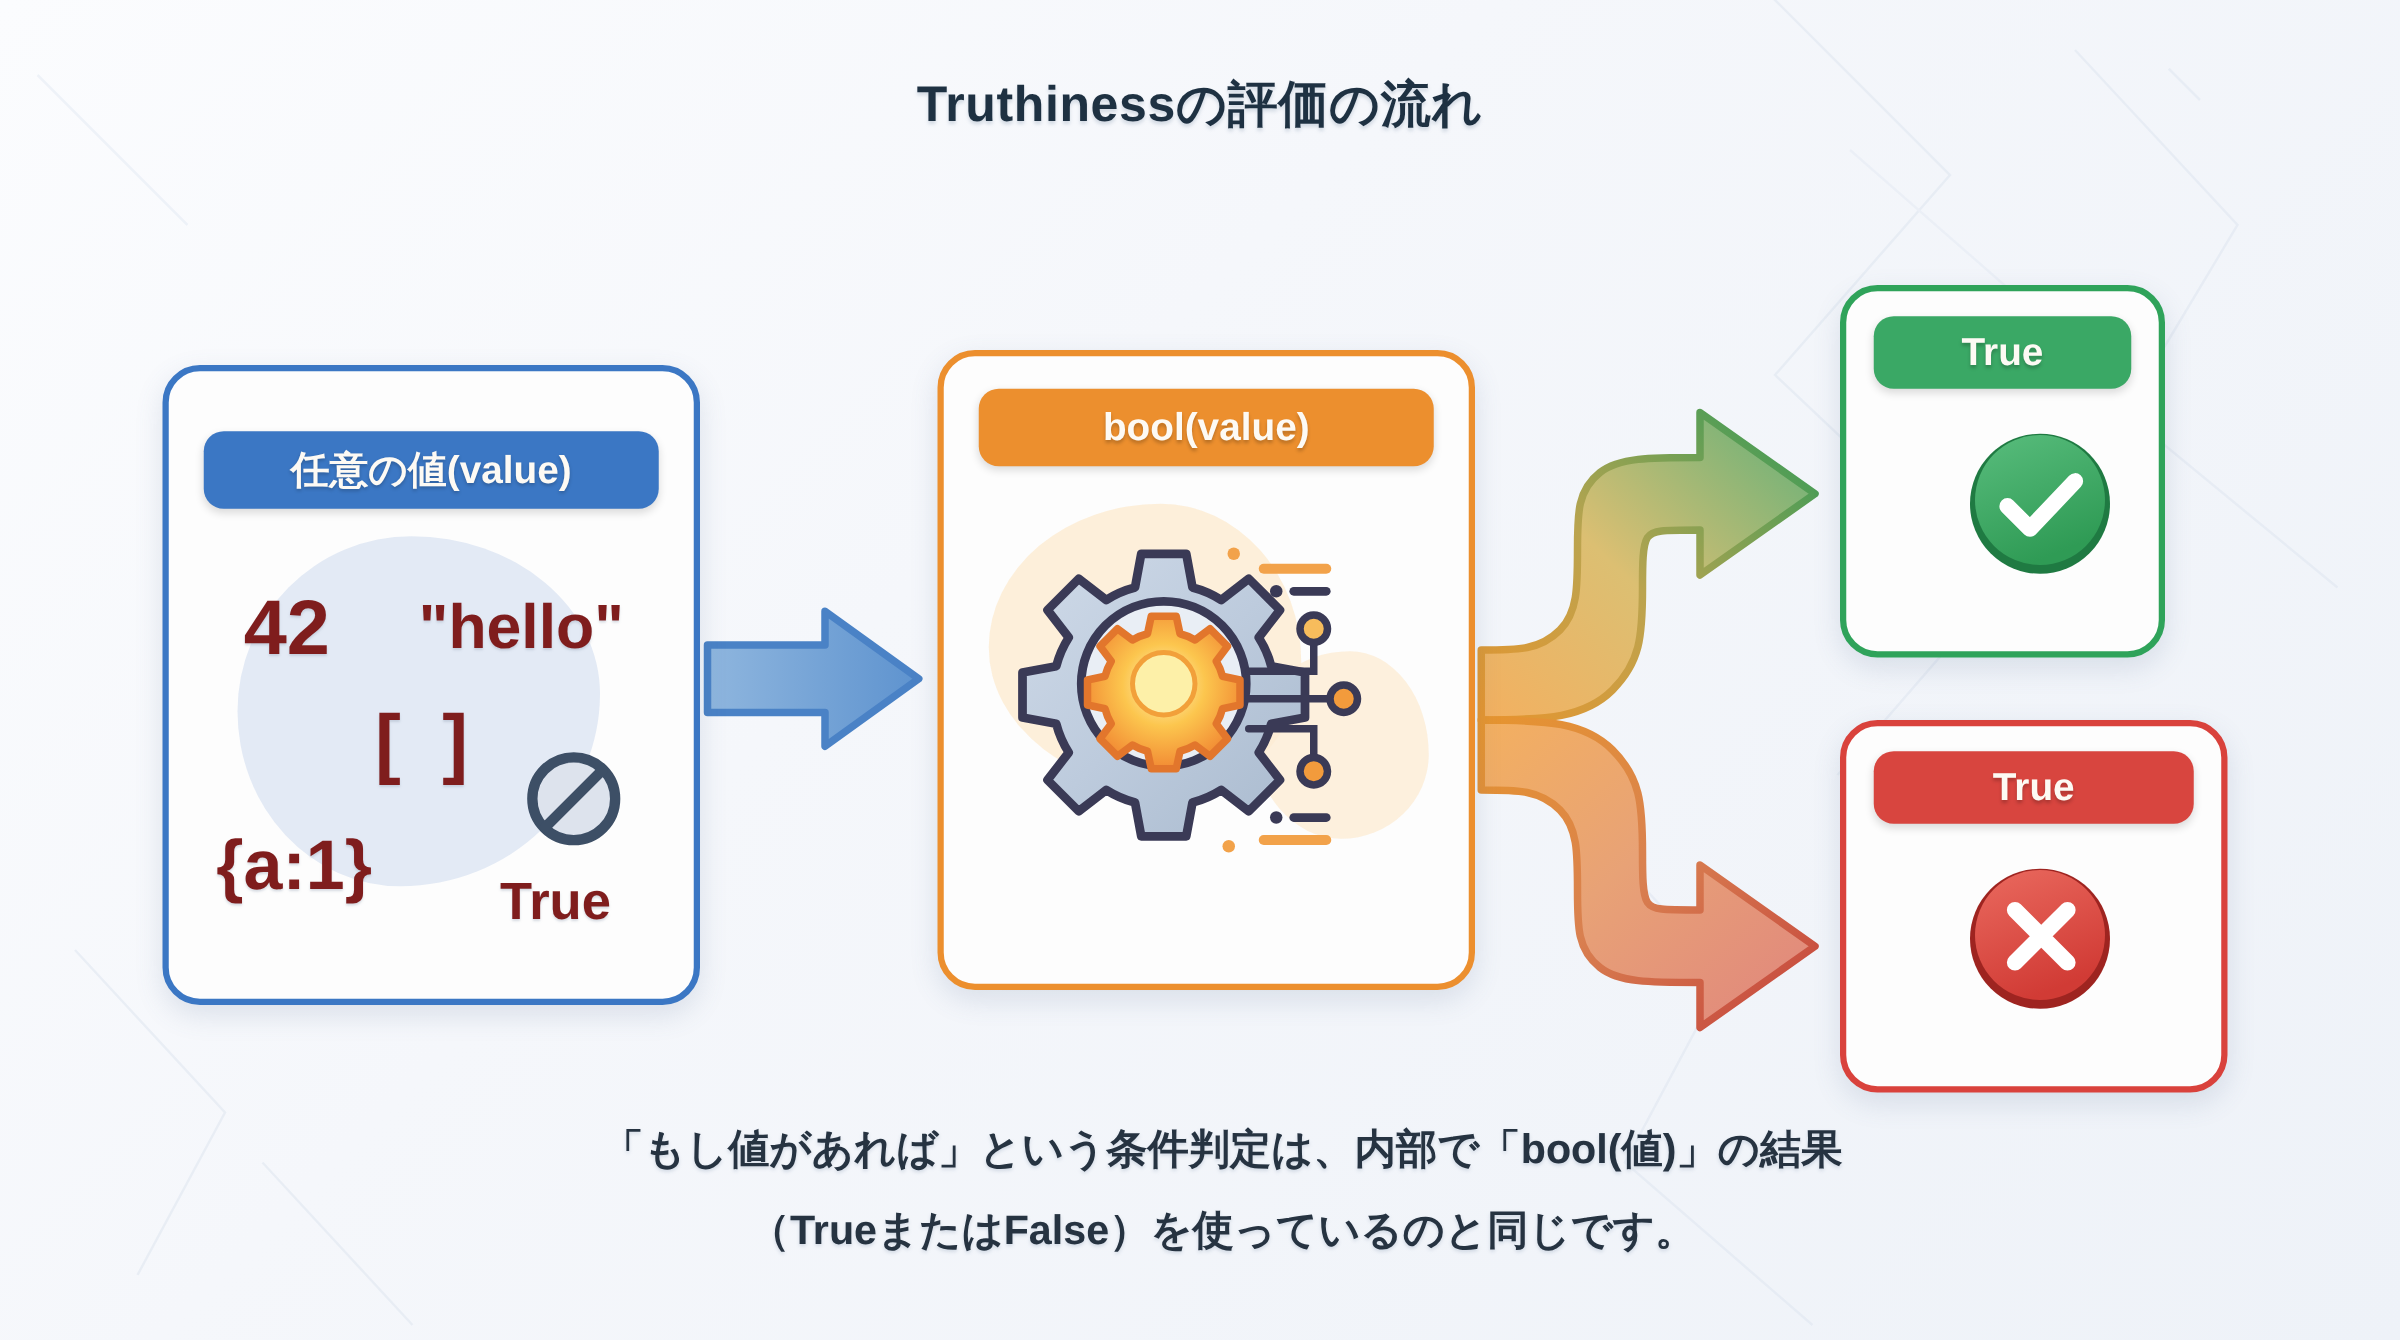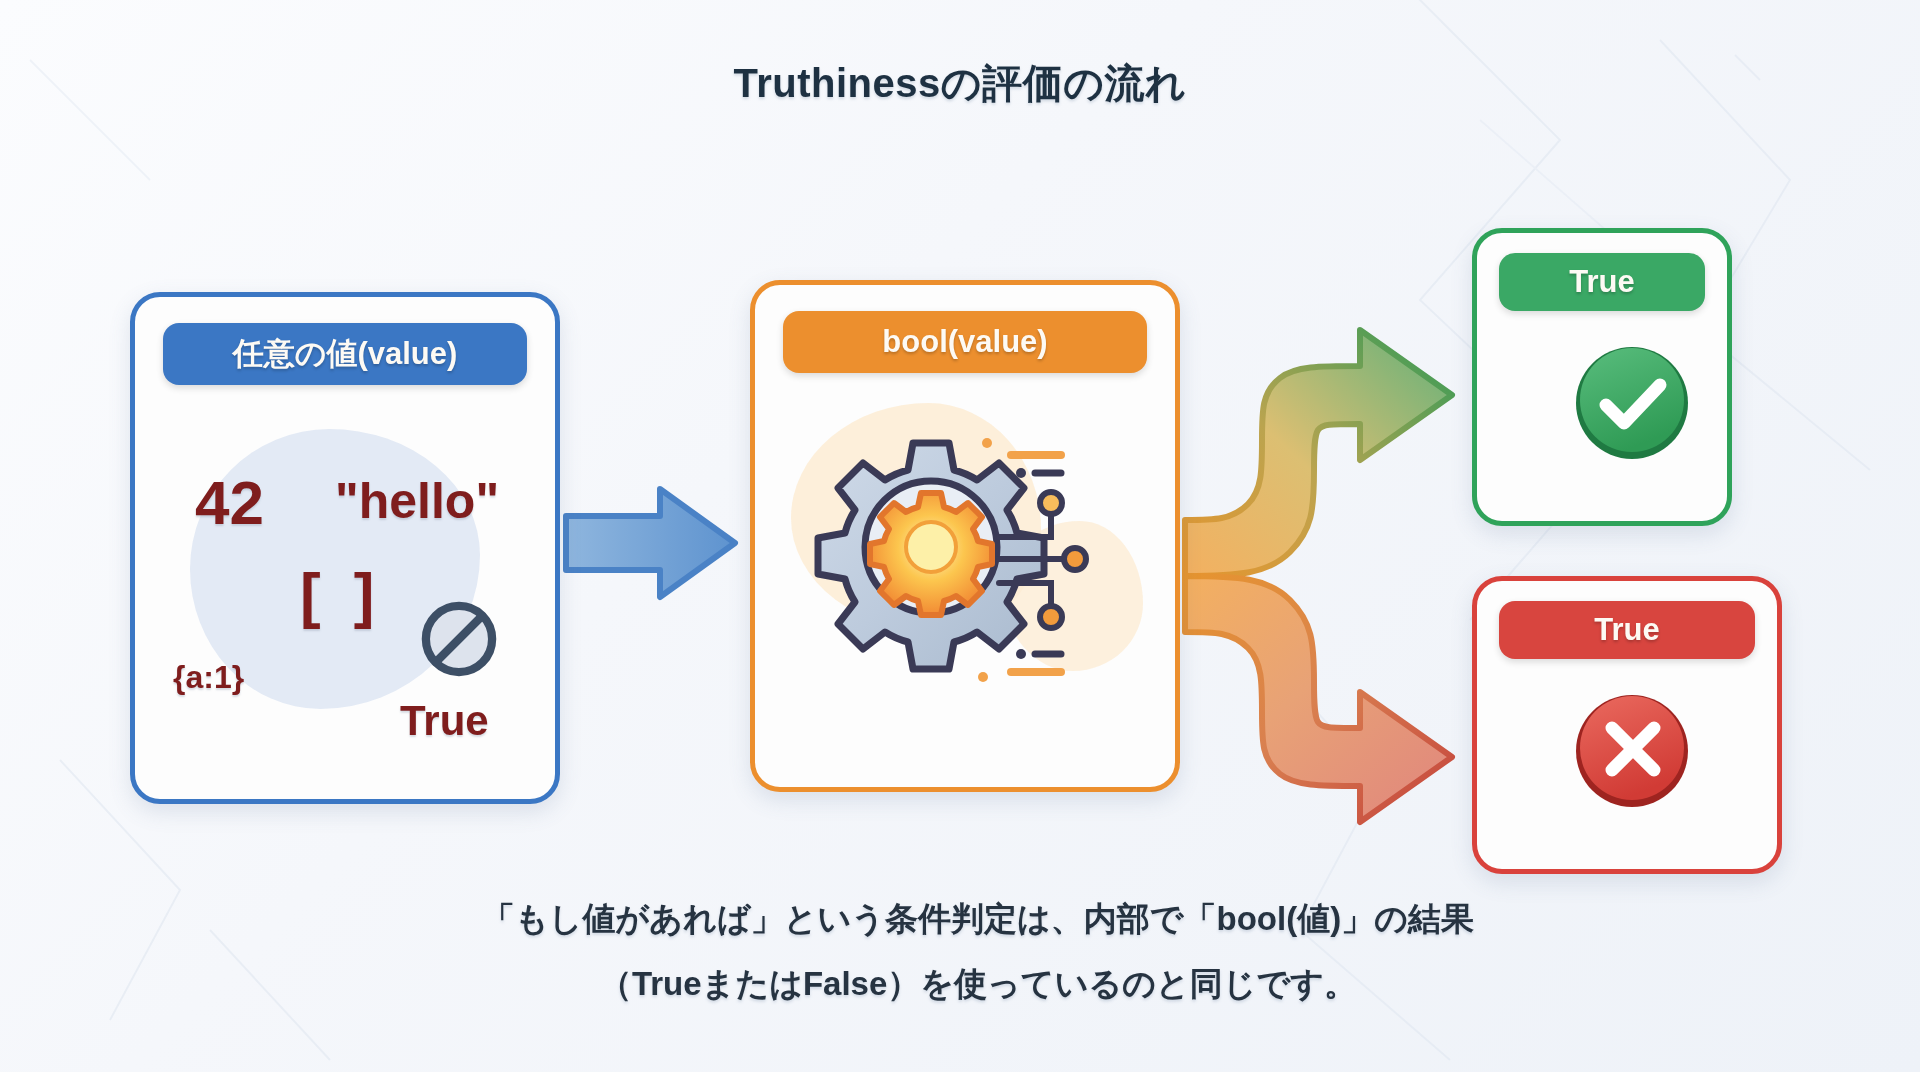--- a/index.html
+++ b/index.html
@@ -33,34 +33,34 @@
     color:#fdfaf4; font-size:31px; font-weight:bold;
     text-shadow:0 2px 3px rgba(0,0,0,.22);
     box-shadow:0 3px 7px rgba(0,0,0,.14);
   }
 
   
   #value-card {
     left:130px; top:292px; width:430px; height:512px;
     border:5px solid #3b77c4;
   }
-  #value-card .card-head { background:#3b77c4; }
+  #value-card .card-head { background:#3b77c4;margin-top:22px; }
   .value-blob {
     position:absolute; left:55px; top:132px; width:290px; height:280px;
     background:#e3eaf5; border-radius:48% 52% 55% 45% / 50% 45% 55% 50%;
     filter:blur(.4px);
   }
   .val {
     position:absolute; color:#7f1d1d; font-weight:bold;
     text-shadow:0 2px 2px rgba(140,155,175,.35);
   }
   #val-42      { left:60px;  top:170px; font-size:62px; }
   #val-hello   { left:200px; top:175px; font-size:50px; }
   #val-list    { left:165px; top:262px; font-size:62px; letter-spacing:8px;}
-  #val-dict    { left:38px;  top:362px; font-size:32px; }
+  #val-dict    { left:38px;  top:362px; font-size:56px; }
   #val-none    { left:265px; top:400px; font-size:42px; }
   #none-icon   { position:absolute; left:278px; top:296px; width:92px; height:92px; }
 
   
   #bool-card {
     left:750px; top:280px; width:430px; height:512px;
     border:5px solid #ec8f2e;
   }
   #bool-card .card-head { background:#ec8f2e; }
   .gear-blob-a {

